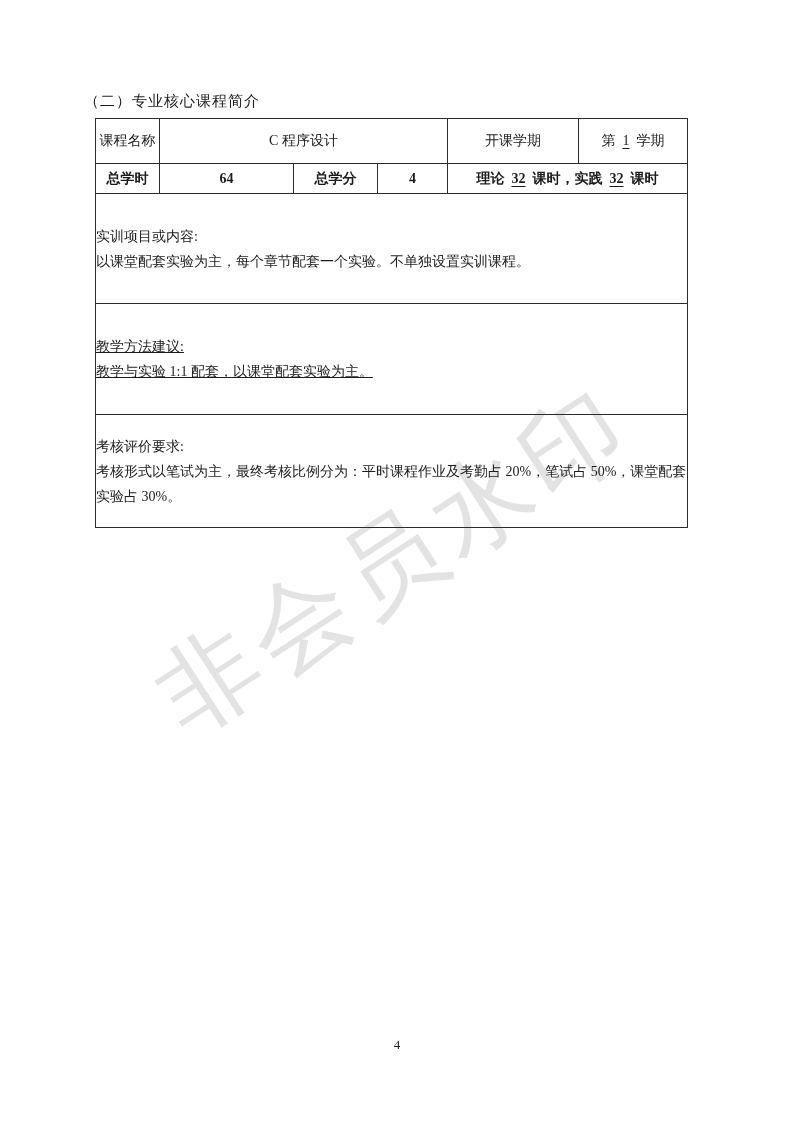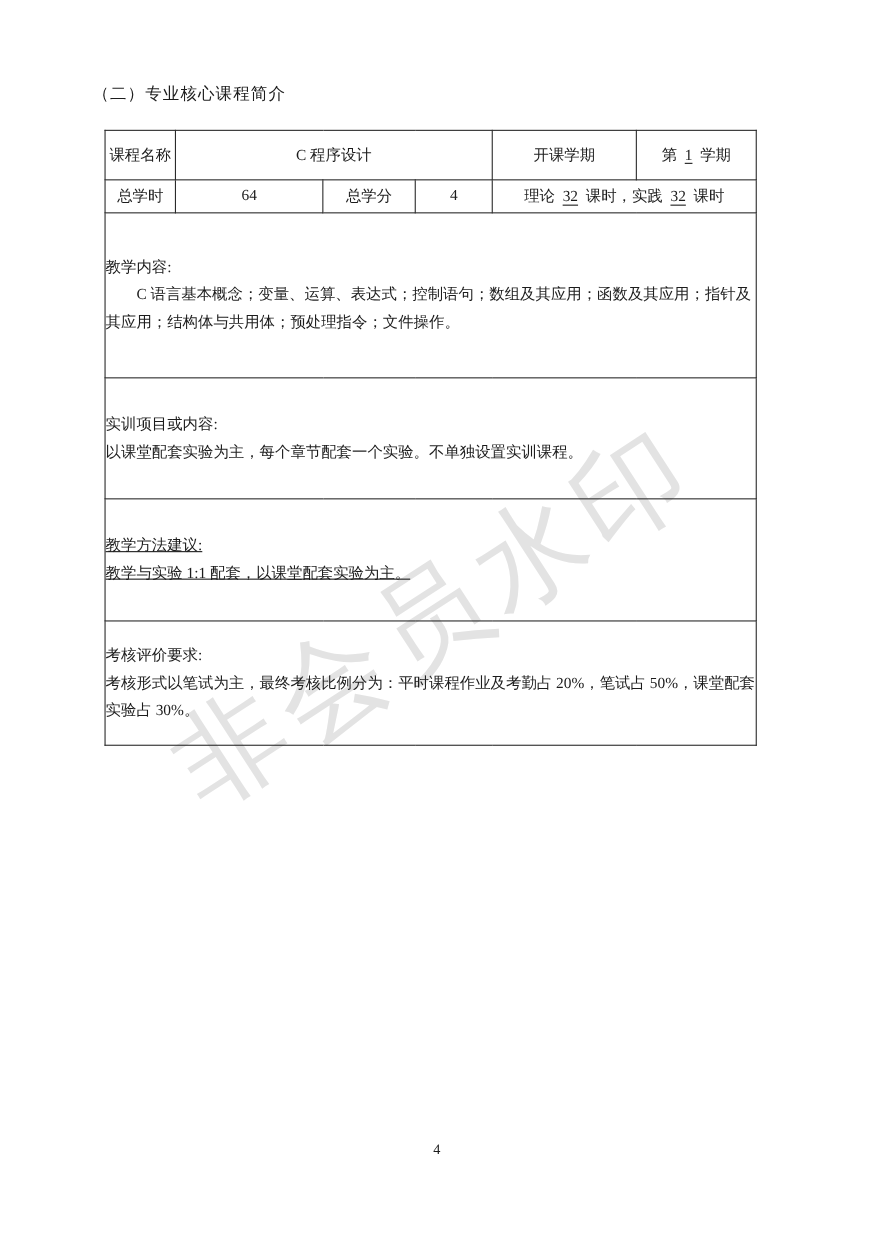--- a/index.html
+++ b/index.html
@@ -9,35 +9,35 @@
     color:#1c1c1c;overflow:hidden;
   }
   .watermark{
     position:absolute;left:395px;top:562px;z-index:0;
     transform:translate(-50%,-50%) rotate(-33deg);
     font-size:100px;letter-spacing:8px;white-space:nowrap;
     color:#e3e3e3;user-select:none;
   }
   .content{position:relative;z-index:1;}
   .section-title{
-    position:absolute;left:84px;top:76px;
+    position:absolute;left:84px;top:92px;
     font-size:15px;letter-spacing:1px;
   }
   table.course{
     position:absolute;left:95px;top:118px;
     width:592px;border-collapse:collapse;table-layout:fixed;
     font-size:14px;background:transparent;
   }
   table.course td{
     border:1px solid #2b2b2b;padding:0;vertical-align:middle;
     background:transparent;
   }
   td.center{text-align:center;}
   tr.r1{height:45px;}
-  tr.r2{height:30px;}
+  tr.r2{height:30px;font-weight:bold;}
   tr.r3{height:124px;}
   tr.r4{height:150px;}
   tr.r5{height:110px;}
   tr.r6{height:111px;text-decoration:underline;}
   tr.r7{height:113px;padding-left:12px;}
   td.section{
     vertical-align:top;padding:3px 9px 0 9px;line-height:25px;
   }
   td.section .sec-title{margin:0;}
   td.section p{margin:0;}
@@ -80,26 +80,20 @@
       </tr>
       <tr class="r2">
         <td class="center">总学时</td>
         <td class="center">64</td>
         <td class="center">总学分</td>
         <td class="center">4</td>
         <td class="center" colspan="2">
           <span>理论</span><span class="blank">32</span><span>课时，实践</span><span class="blank">32</span><span>课时</span>
         </td>
       </tr>
-      <tr class="r4">
-        <td class="section" colspan="6">
-          <div class="sec-title">教学内容:</div>
-          <p class="indent">C 语言基本概念；变量、运算、表达式；控制语句；数组及其应用；函数及其应用；指针及其应用；结构体与共用体；预处理指令；文件操作。</p>
-        </td>
-      </tr>
       <tr class="r5">
         <td class="section" colspan="6">
           <div class="sec-title">实训项目或内容:</div>
           <p>以课堂配套实验为主，每个章节配套一个实验。不单独设置实训课程。</p>
         </td>
       </tr>
       <tr class="r6">
         <td class="section" colspan="6">
           <div class="sec-title">教学方法建议:</div>
           <p>教学与实验 1:1 配套，以课堂配套实验为主。</p>

